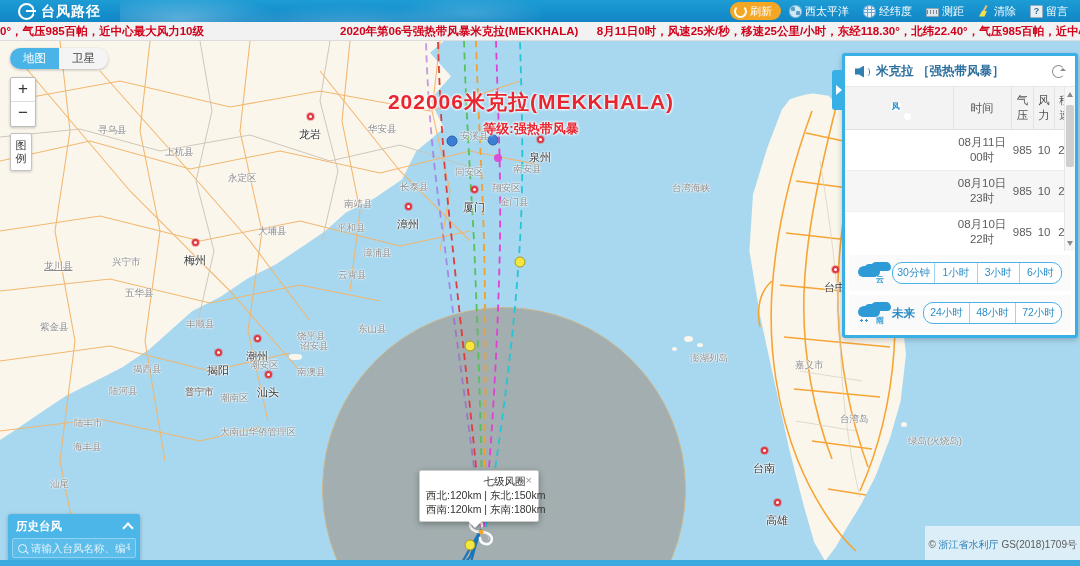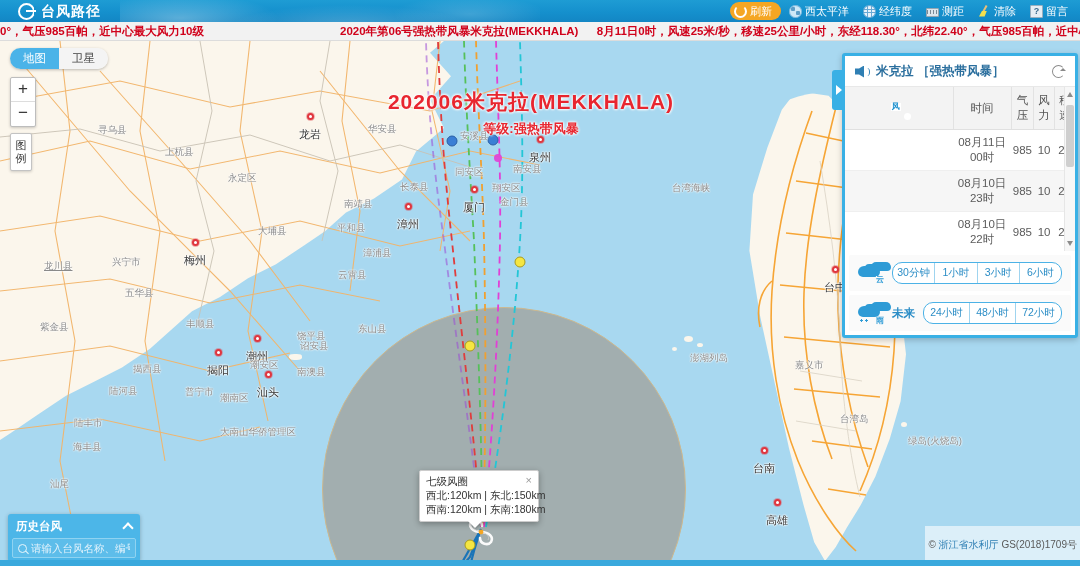--- a/index.html
+++ b/index.html
@@ -303,21 +303,21 @@
   .seg div {
     flex:1; text-align:center; font-size:10.5px; color:#2b8dc6; padding:3px 0;
     cursor:pointer; white-space:nowrap;
   }
   .seg div + div { border-left:1px solid #9fd4ef; }
 
   
   .popup {
     position:absolute; left:419px; top:429px; width:120px;
     background:#fff; border:1px solid #ccc; border-radius:2px;
-    box-shadow:0 2px 6px rgba(0,0,0,.3); padding:4px 6px 5px; z-index:20;
+    box-shadow:0 2px 6px rgba(0,0,0,.3); padding:4px 6px 5px; z-index:20;text-align:right;
   }
   .popup .ph { display:flex; align-items:flex-start; }
   .popup .ph-title { font-size:10.5px; color:#333; flex:1; line-height:13px;}
   .popup .ph-close { font-size:11px; color:#999; cursor:pointer; line-height:11px; }
   .popup .pl { font-size:10.5px; color:#333; line-height:14px; white-space:nowrap; }
   .popup-tail {
     position:absolute; left:48px; bottom:-7px; width:0; height:0;
     border-left:7px solid transparent; border-right:7px solid transparent;
     border-top:7px solid #fff; filter: drop-shadow(0 2px 1px rgba(0,0,0,.18));
   }
@@ -552,21 +552,21 @@
         <div class="place-label" style="left: 44px; top: 219px; text-decoration: underline;">龙川县</div>
         <div class="place-label" style="left: 112px; top: 215px;">兴宁市</div>
         <div class="place-label" style="left: 125px; top: 246px;">五华县</div>
         <div class="place-label" style="left: 40px; top: 280px;">紫金县</div>
         <div class="place-label" style="left: 186px; top: 277px;">丰顺县</div>
         <div class="place-label" style="left: 258px; top: 184px;">大埔县</div>
         <div class="place-label" style="left: 297px; top: 289px;">饶平县</div>
         <div class="place-label" style="left: 250px; top: 318px;">潮安区</div>
         <div class="place-label" style="left: 133px; top: 322px;">揭西县</div>
         <div class="place-label" style="left: 109px; top: 344px;">陆河县</div>
-        <div class="place-label" style="left: 185px; top: 345px;">普宁市</div>
+        <div class="place-label" style="left: 185px; top: 345px; font-weight: bold;">普宁市</div>
         <div class="place-label" style="left: 220px; top: 351px;">潮南区</div>
         <div class="place-label" style="left: 297px; top: 325px;">南澳县</div>
         <div class="place-label" style="left: 50px; top: 437px;">汕尾</div>
         <div class="place-label" style="left: 177px; top: 385px; margin-left: 43px;">大南山华侨管理区</div>
         <div class="place-label" style="left: 74px; top: 376px;">陆丰市</div>
         <div class="place-label" style="left: 73px; top: 400px;">海丰县</div>
         <div class="place-label" style="left: 358px; top: 282px;">东山县</div>
         <div class="place-label" style="left: 300px; top: 299px;">诏安县</div>
         <div class="place-label" style="left: 338px; top: 228px;">云霄县</div>
         <div class="place-label" style="left: 337px; top: 181px;">平和县</div>

